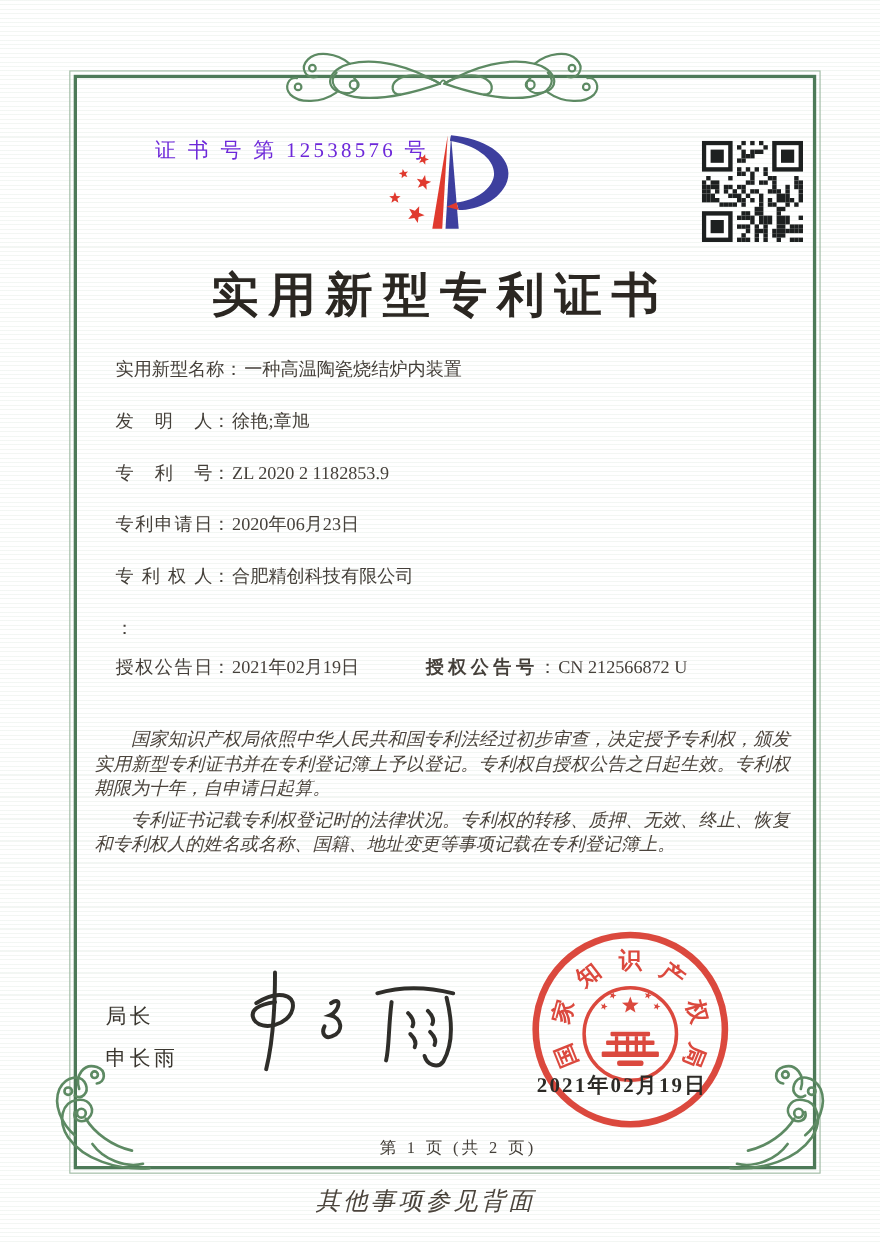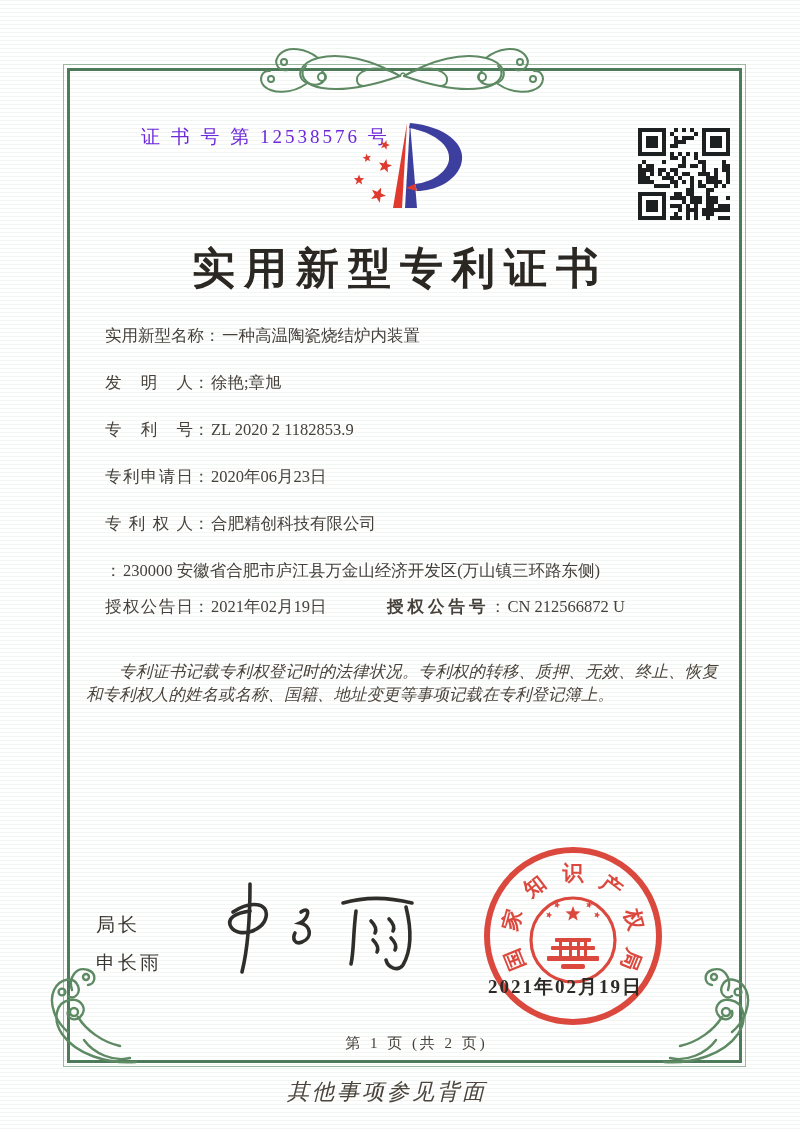--- a/index.html
+++ b/index.html
@@ -328,33 +328,33 @@
       <span class="fcolon">：</span>
     <span class="fvalue">2020年06月23日</span>
   </div>
   <div class="field">
     <span class="flabel">专利权人</span>
       <span class="fcolon">：</span>
     <span class="fvalue">合肥精创科技有限公司</span>
   </div>
   <div class="field addr">
       <span class="fcolon">：</span>
-    <span class="fvalue">230000 安徽省合肥市庐江县万金山经济开发区(万山镇三环路东侧)</span>
   </div>
   <div class="field">
     <span class="flabel">授权公告日</span>
       <span class="fcolon">：</span>
     <span class="fvalue v-date">2021年02月19日</span>
     <span class="flabel2">授权公告号</span>
       <span class="fcolon">：</span>
     <span class="fvalue">CN 212566872 U</span>
   </div>
 </div>
 
 <div class="paras">
+  <p>国家知识产权局依照中华人民共和国专利法经过初步审查，决定授予专利权，颁发实用新型专利证书并在专利登记簿上予以登记。专利权自授权公告之日起生效。专利权期限为十年，自申请日起算。</p>
   <p>专利证书记载专利权登记时的法律状况。专利权的转移、质押、无效、终止、恢复和专利权人的姓名或名称、国籍、地址变更等事项记载在专利登记簿上。</p>
 </div>
 
 <div class="director">
   <div>局长</div>
   <div>申长雨</div>
 </div>
 
 <svg class="signature" viewBox="0 0 225 115">
   <g fill="none" stroke="#2f2e2a" stroke-width="3.6" stroke-linecap="round">

